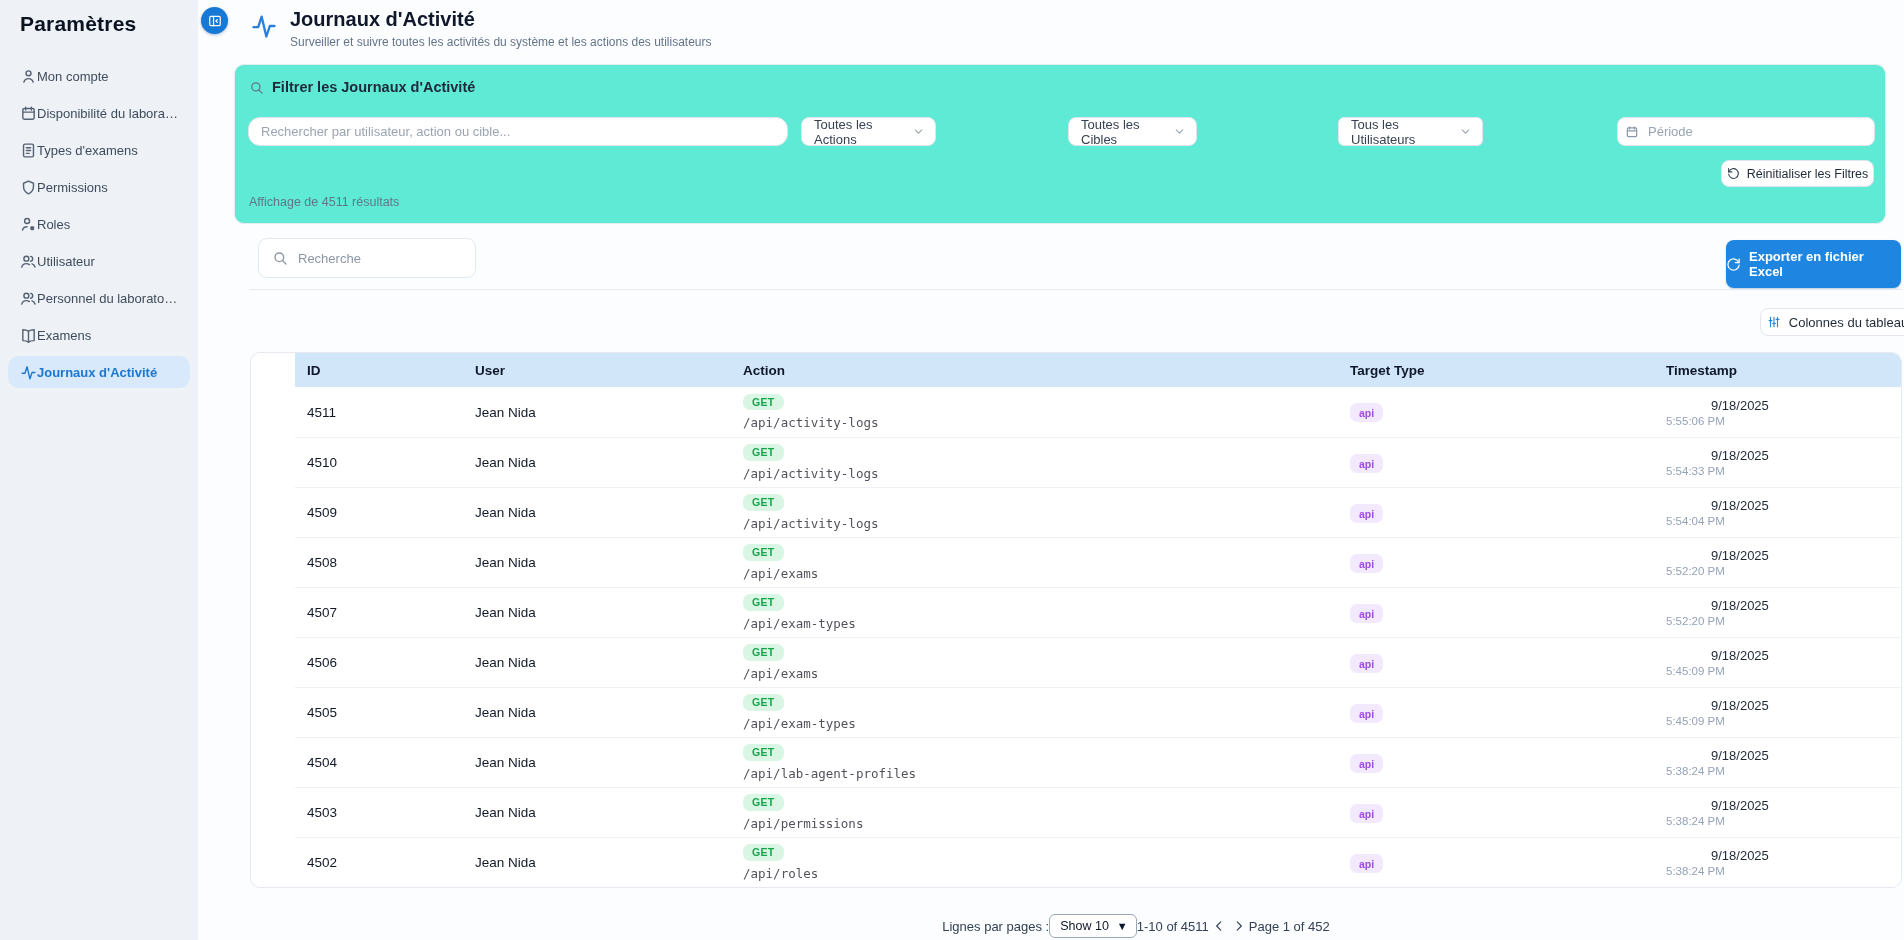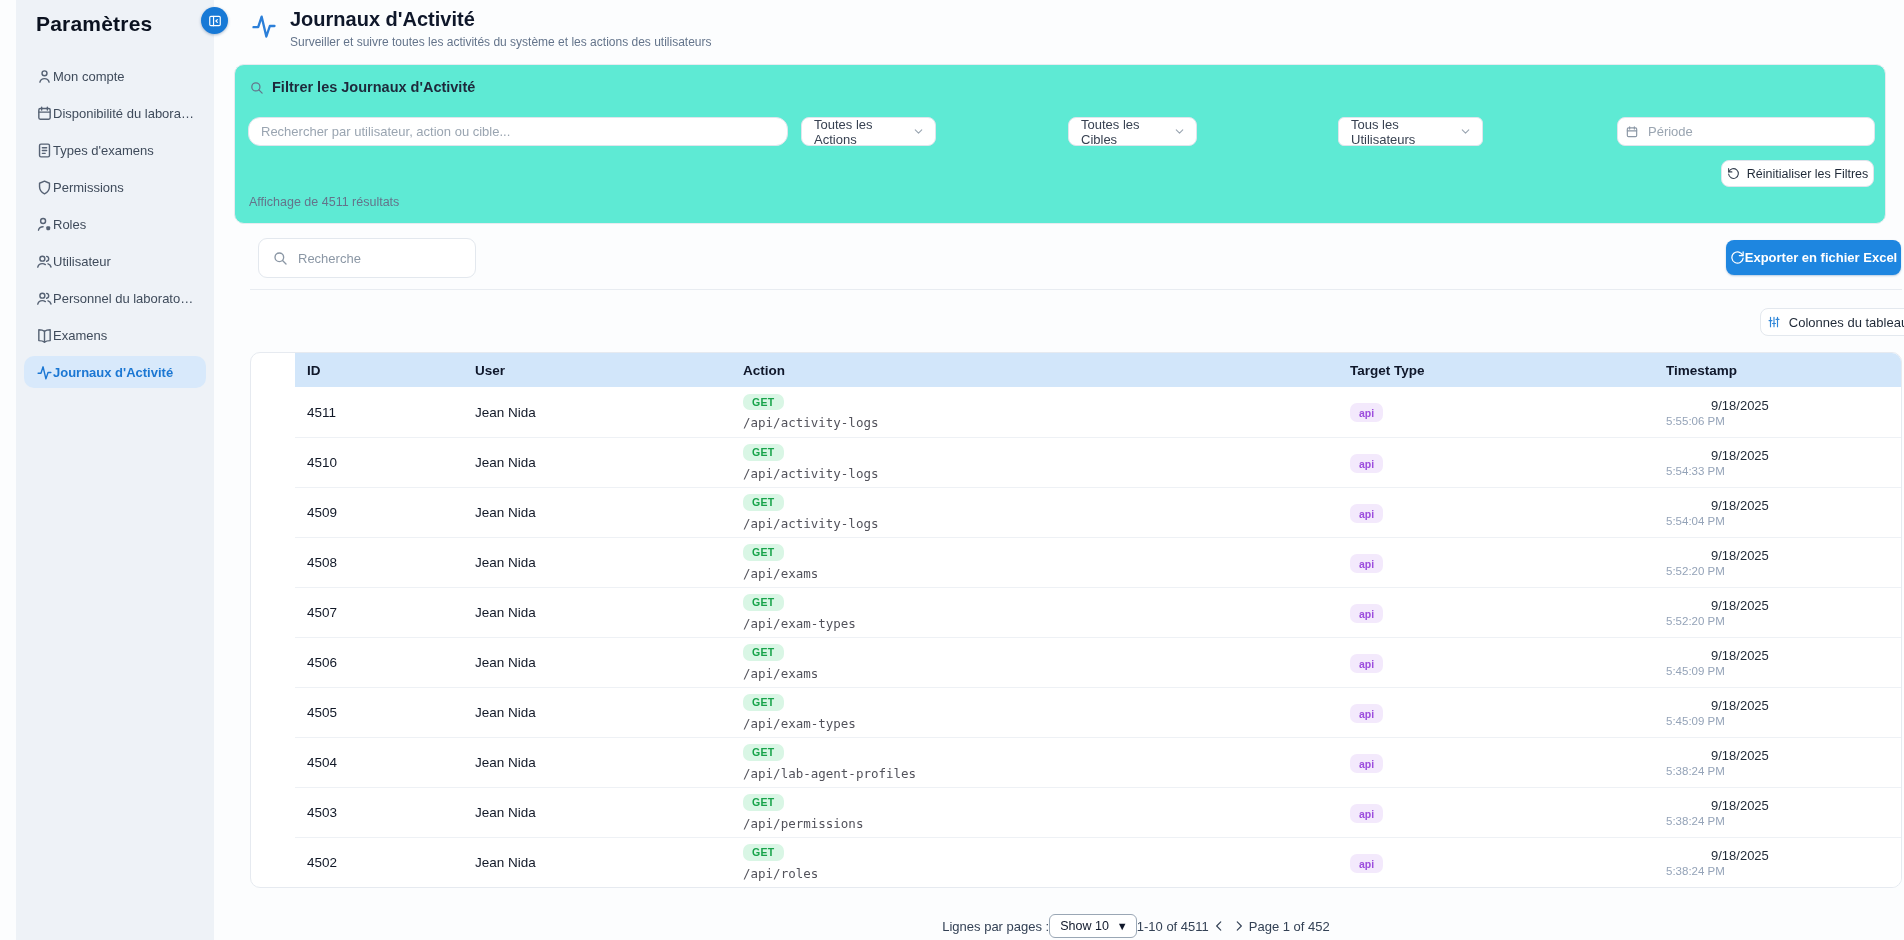--- a/index.html
+++ b/index.html
@@ -9,21 +9,21 @@
     background:#fcfdfe;
     position:relative;
     overflow:hidden;
     color:#1f2937;
     font-size:13px;
   }
   svg { display:block; }
 
   
   .sidebar {
-    position:absolute; left:16px; top:0; width:198px; height:940px;
+    position:absolute; left:0; top:0; width:198px; height:940px;
     background:#eef2f7;
   }
   .sidebar-title { font-size:21px; font-weight:700; color:#0b1220; padding:12px 0 0 20px; letter-spacing:.2px; }
   .side-nav { margin-top:24px; padding:0 8px; display:flex; flex-direction:column; gap:5px; }
   .side-item {
     display:flex; align-items:center; height:32px; padding:0 12px;
     border-radius:10px; color:#3f4b5b; cursor:pointer;
   }
   .side-item .s-icon { width:17px; height:17px; color:#566274; flex:none; }
   .side-item .s-icon svg { width:17px; height:17px; }
@@ -98,23 +98,23 @@
     background:#fff; border:1px solid #e3e8ee; border-radius:9px;
     display:flex; align-items:center; gap:10px; padding:0 13px; color:#8b97a5;
   }
   .quick-search .icon { width:16px; height:16px; color:#8b97a5; }
   .quick-search .icon svg { width:16px; height:16px; }
   .quick-search input { border:none; outline:none; flex:1; font-size:13px; color:#334155;
     font-family:"Liberation Sans",sans-serif; background:transparent; }
   .quick-search input::placeholder { color:#8b97a5; }
 
   .export-btn {
-    position:absolute; left:1726px; top:240px; width:175px; height:35px;
+    position:absolute; left:1726px; top:240px; width:175px; height:48px;
     background:var(--export-blue,#1e86e0); color:#fff; border-radius:8px;
-    display:flex; align-items:center; justify-content:center; 
+    display:flex; align-items:center; justify-content:center; gap:8px;
     font-size:13px; font-weight:600; cursor:pointer; box-shadow:0 1px 2px rgba(20,90,160,.3);
   }
   .export-btn .icon { width:15px; height:15px; }
   .export-btn .icon svg { width:15px; height:15px; }
 
   .divider { position:absolute; left:250px; top:289px; width:1652px; height:1px; background:#e8ecf1; }
 
   .columns-btn {
     position:absolute; left:1760px; top:308px; width:155px; height:28px;
     background:#fff; border:1px solid #e3e8ee; border-radius:8px;

